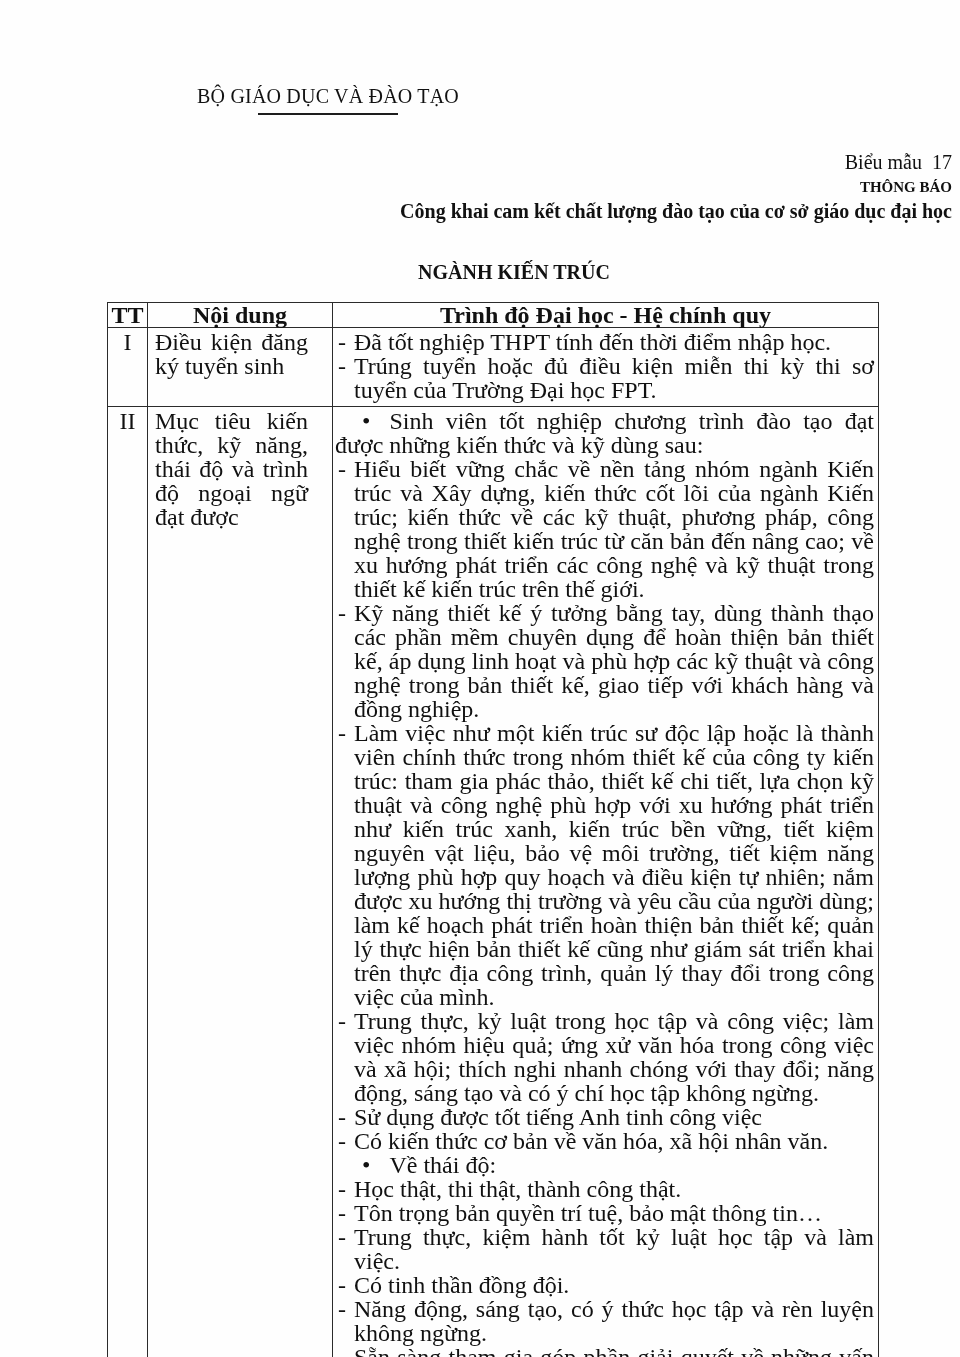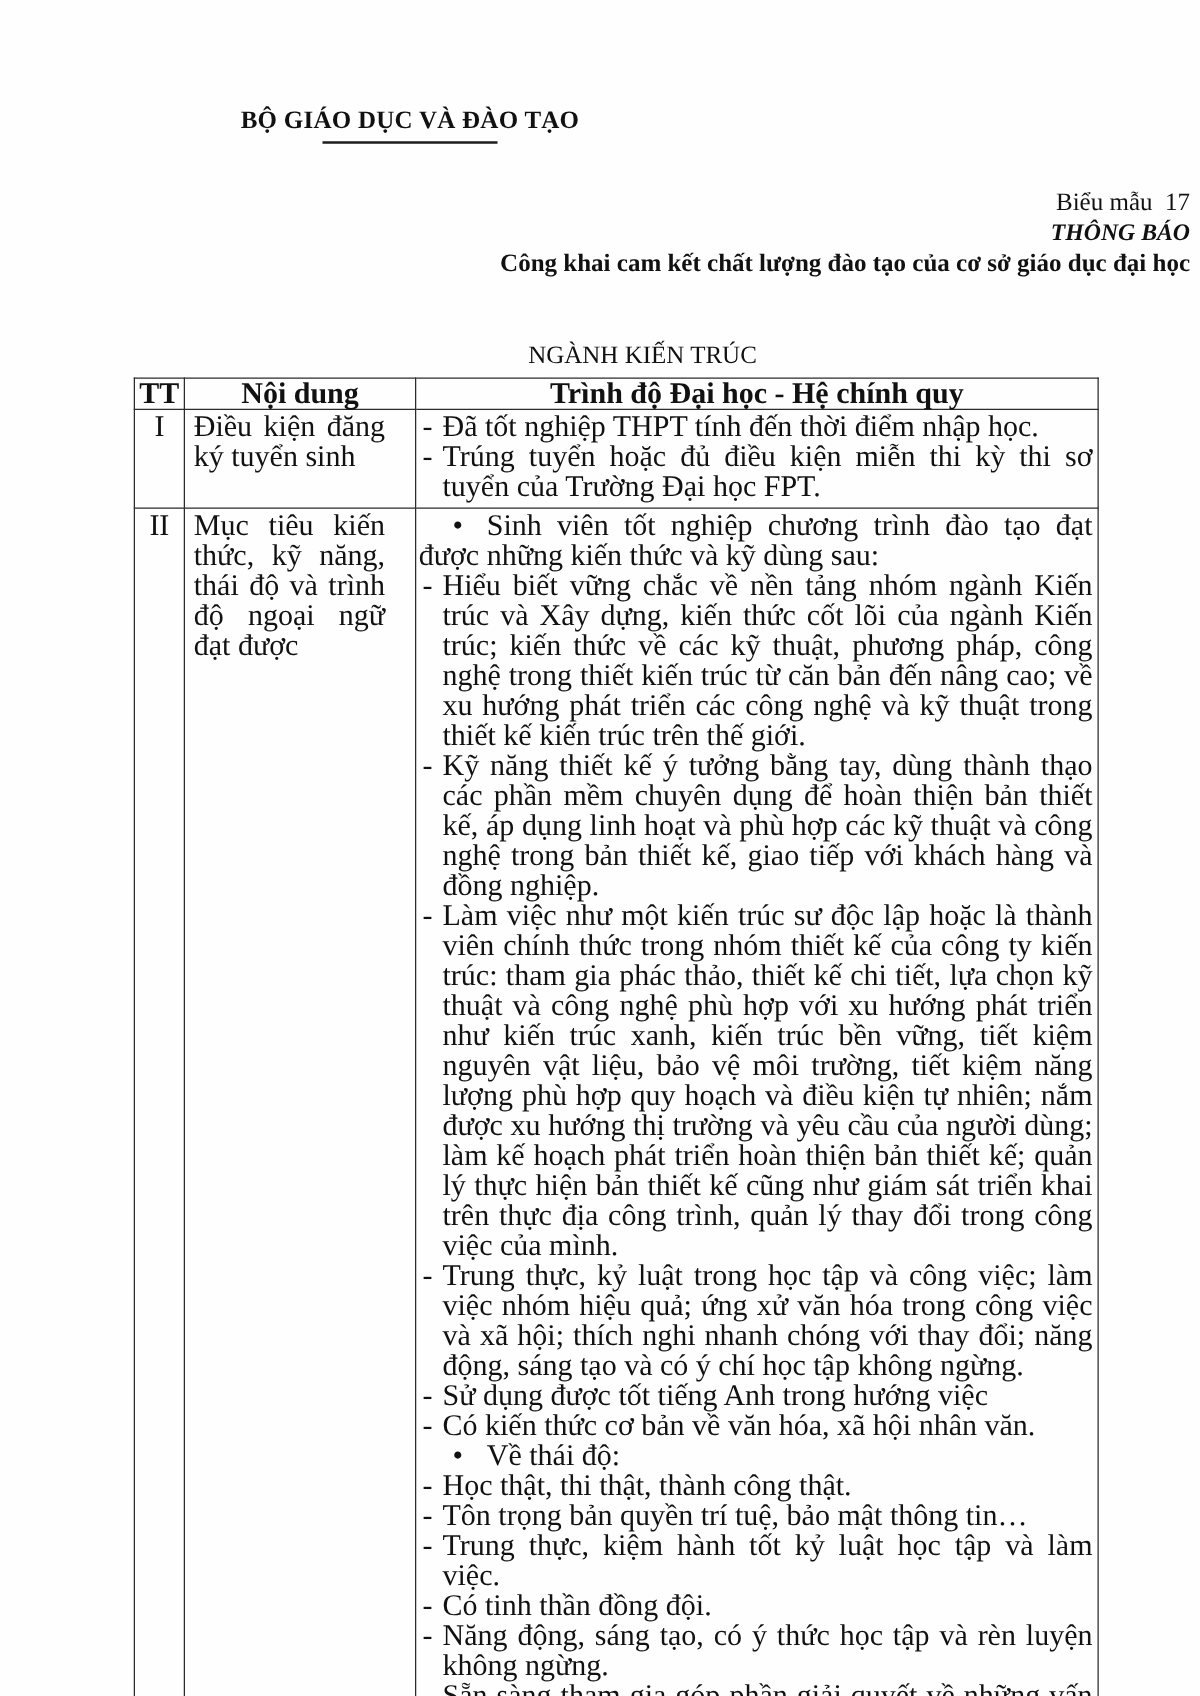--- a/index.html
+++ b/index.html
@@ -20,50 +20,50 @@
   }
 
   
   .org {
     position: absolute;
     top: 84px;
     left: 158px;
     width: 340px;
     text-align: center;
   }
-  .org-line1 { font-weight: bold; letter-spacing: 0.2px; }
+  .org-line1 { font-weight: normal; letter-spacing: 0.2px; }
   .org-line2 { font-weight: bold; letter-spacing: 0.2px; }
   .org-underline {
     width: 140px;
     border-top: 2px solid #1d1d1d;
     margin: 5px auto 0 auto;
     height: 0;
   }
 
   
   .titles {
     position: absolute;
     top: 150px;
     left: 8px;
     width: 944px;
     text-align: right;
     line-height: 24.5px;
   }
   .form-no { font-weight: normal; }
-  .t1 { font-weight: bold; font-size: 19px; font-style: italic; }
+  .t1 { font-weight: bold; font-size: 15px; }
   .t2 { font-weight: bold; }
   .t3 { font-weight: bold; }
 
   .major {
     position: absolute;
-    top: 272px;
+    top: 260px;
     left: 108px;
     width: 812px;
     text-align: center;
-    font-weight: normal;
+    font-weight: bold;
     font-size: 20px;
   }
 
   
   .doc-table {
     position: absolute;
     top: 302px;
     left: 107px;
     width: 771px;
     border-collapse: collapse;
@@ -169,21 +169,21 @@
         <td class="nd">
           <div class="nd-text">Mục tiêu kiến thức, kỹ năng, thái độ và trình độ ngoại ngữ đạt được</div>
         </td>
         <td class="ct">
           <div>
               <p class="item item-bullet"><span class="bmark">•</span><span class="txt">Sinh viên tốt nghiệp chương trình đào tạo đạt được những kiến thức và kỹ dùng sau:</span></p>
               <p class="item item-dash"><span class="marker">-</span><span class="txt">Hiểu biết vững chắc về nền tảng nhóm ngành Kiến trúc và Xây dựng, kiến thức cốt lõi của ngành Kiến trúc; kiến thức về các kỹ thuật, phương pháp, công nghệ trong thiết kiến trúc từ căn bản đến nâng cao; về xu hướng phát triển các công nghệ và kỹ thuật trong thiết kế kiến trúc trên thế giới.</span></p>
               <p class="item item-dash"><span class="marker">-</span><span class="txt">Kỹ năng thiết kế ý tưởng bằng tay, dùng thành thạo các phần mềm chuyên dụng để hoàn thiện bản thiết kế, áp dụng linh hoạt và phù hợp các kỹ thuật và công nghệ trong bản thiết kế, giao tiếp với khách hàng và đồng nghiệp.</span></p>
               <p class="item item-dash"><span class="marker">-</span><span class="txt">Làm việc như một kiến trúc sư độc lập hoặc là thành viên chính thức trong nhóm thiết kế của công ty kiến trúc: tham gia phác thảo, thiết kế chi tiết, lựa chọn kỹ thuật và công nghệ phù hợp với xu hướng phát triển như kiến trúc xanh, kiến trúc bền vững, tiết kiệm nguyên vật liệu, bảo vệ môi trường, tiết kiệm năng lượng phù hợp quy hoạch và điều kiện tự nhiên; nắm được xu hướng thị trường và yêu cầu của người dùng; làm kế hoạch phát triển hoàn thiện bản thiết kế; quản lý thực hiện bản thiết kế cũng như giám sát triển khai trên thực địa công trình, quản lý thay đổi trong công việc của mình.</span></p>
               <p class="item item-dash"><span class="marker">-</span><span class="txt">Trung thực, kỷ luật trong học tập và công việc; làm việc nhóm hiệu quả; ứng xử văn hóa trong công việc và xã hội; thích nghi nhanh chóng với thay đổi; năng động, sáng tạo và có ý chí học tập không ngừng.</span></p>
-              <p class="item item-dash"><span class="marker">-</span><span class="txt">Sử dụng được tốt tiếng Anh trong hướng việc</span></p>
+              <p class="item item-dash"><span class="marker">-</span><span class="txt">Sử dụng được tốt tiếng Anh tinh công việc</span></p>
               <p class="item item-dash"><span class="marker">-</span><span class="txt">Có kiến thức cơ bản về văn hóa, xã hội nhân văn.</span></p>
               <p class="item item-bullet"><span class="bmark">•</span><span class="txt">Về thái độ:</span></p>
               <p class="item item-dash"><span class="marker">-</span><span class="txt">Học thật, thi thật, thành công thật.</span></p>
               <p class="item item-dash"><span class="marker">-</span><span class="txt">Tôn trọng bản quyền trí tuệ, bảo mật thông tin…</span></p>
               <p class="item item-dash"><span class="marker">-</span><span class="txt">Trung thực, kiệm hành tốt kỷ luật học tập và làm việc.</span></p>
               <p class="item item-dash"><span class="marker">-</span><span class="txt">Có tinh thần đồng đội.</span></p>
               <p class="item item-dash"><span class="marker">-</span><span class="txt">Năng động, sáng tạo, có ý thức học tập và rèn luyện không ngừng.</span></p>
               <p class="item item-dash"><span class="marker">-</span><span class="txt">Sẵn sàng tham gia góp phần giải quyết về những vấn đề của cộng đồng và xã hội.</span></p>
             </div>
         </td>

